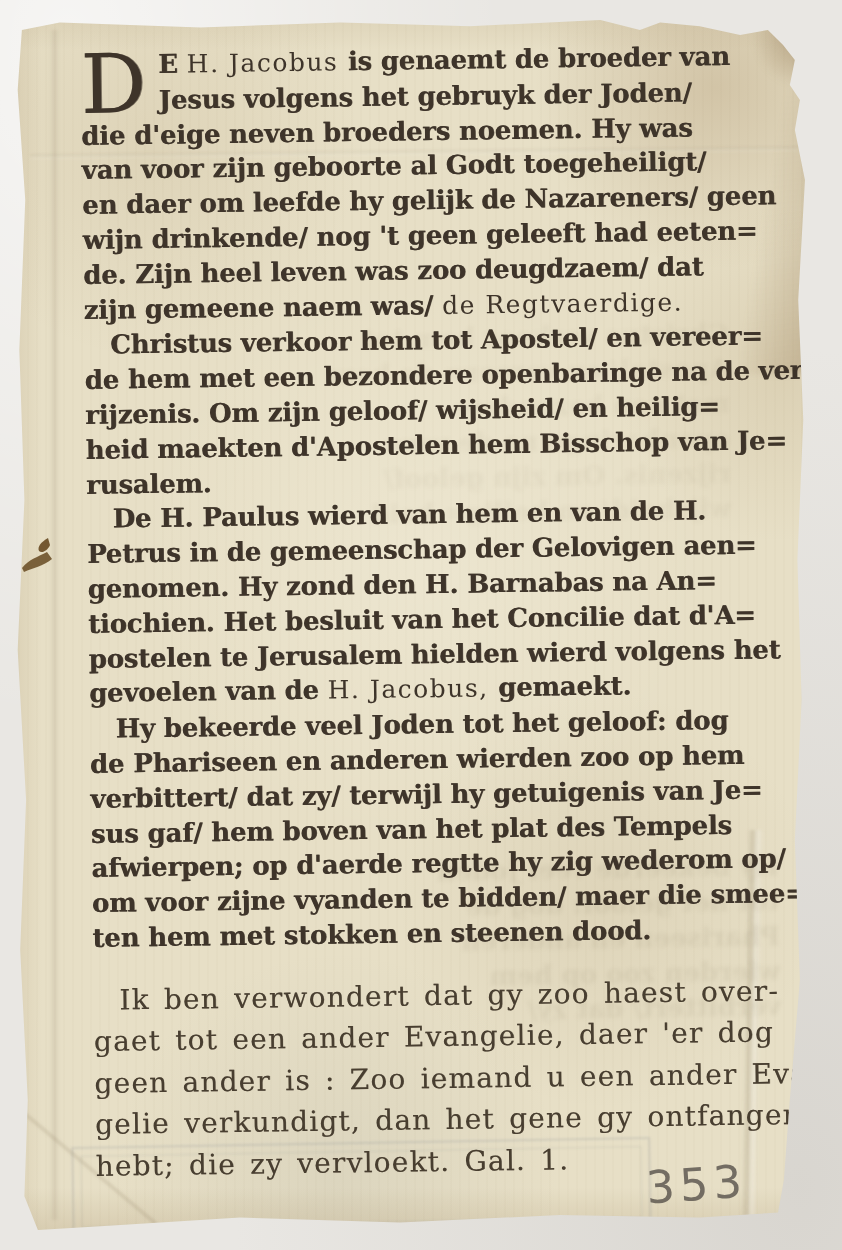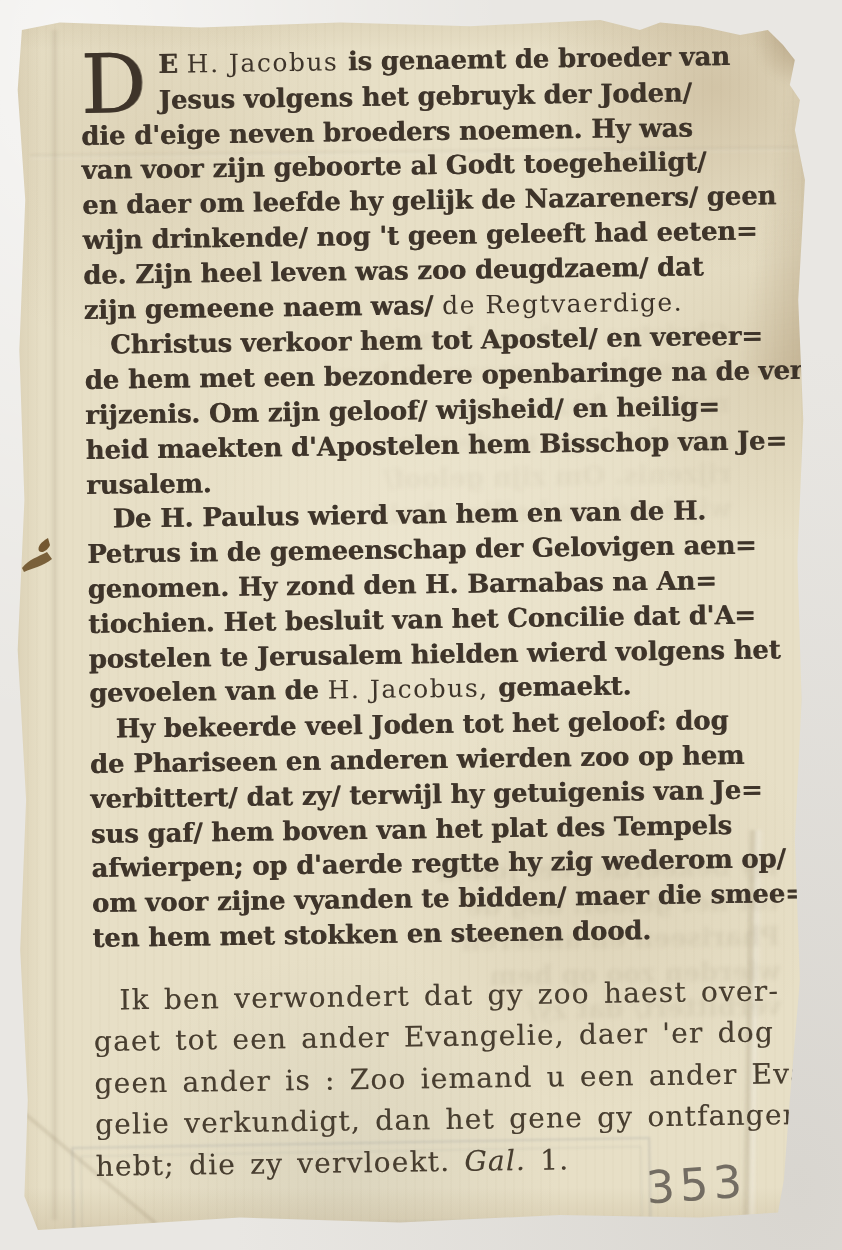--- a/index.html
+++ b/index.html
@@ -69,21 +69,21 @@
     transform:rotate(-.8deg);transform-origin:0 0;
     color:#3e342a;}
   .paragraph{position:relative;}
   .line{white-space:nowrap;}
   .p-black .line{font-size:26px;line-height:34.8px;font-weight:bold;letter-spacing:-.2px;
     text-shadow:.5px 0 0 rgba(62,52,42,.75);}
   .p-black .line .seg-rm{font-weight:normal;text-shadow:none;letter-spacing:1.5px;font-size:25px;}
   .p-roman{margin-top:24px;color:#483e30;}
   .p-roman .line{font-size:28px;line-height:41.5px;font-weight:normal;letter-spacing:1.2px;word-spacing:4px;
     text-shadow:.3px 0 0 rgba(72,62,48,.5);}
-  .seg-it{font-style:italic;}
+  .seg-it{}
   .indent{text-indent:26px;}
   .dropcap-line{padding-left:78px;}
   .drop-cap{position:absolute;left:0;top:2px;font-size:82px;line-height:70px;font-weight:normal;
     text-shadow:1px 0 0 rgba(62,52,42,.6);}
   .folio{position:absolute;left:646px;top:1158px;
     font-family:"DejaVu Sans", sans-serif;font-size:45px;letter-spacing:5px;
     color:rgba(86,80,74,.8);transform:rotate(-4deg);}
 </style>
 </head>
 <body style="background: rgb(233, 231, 227);">

